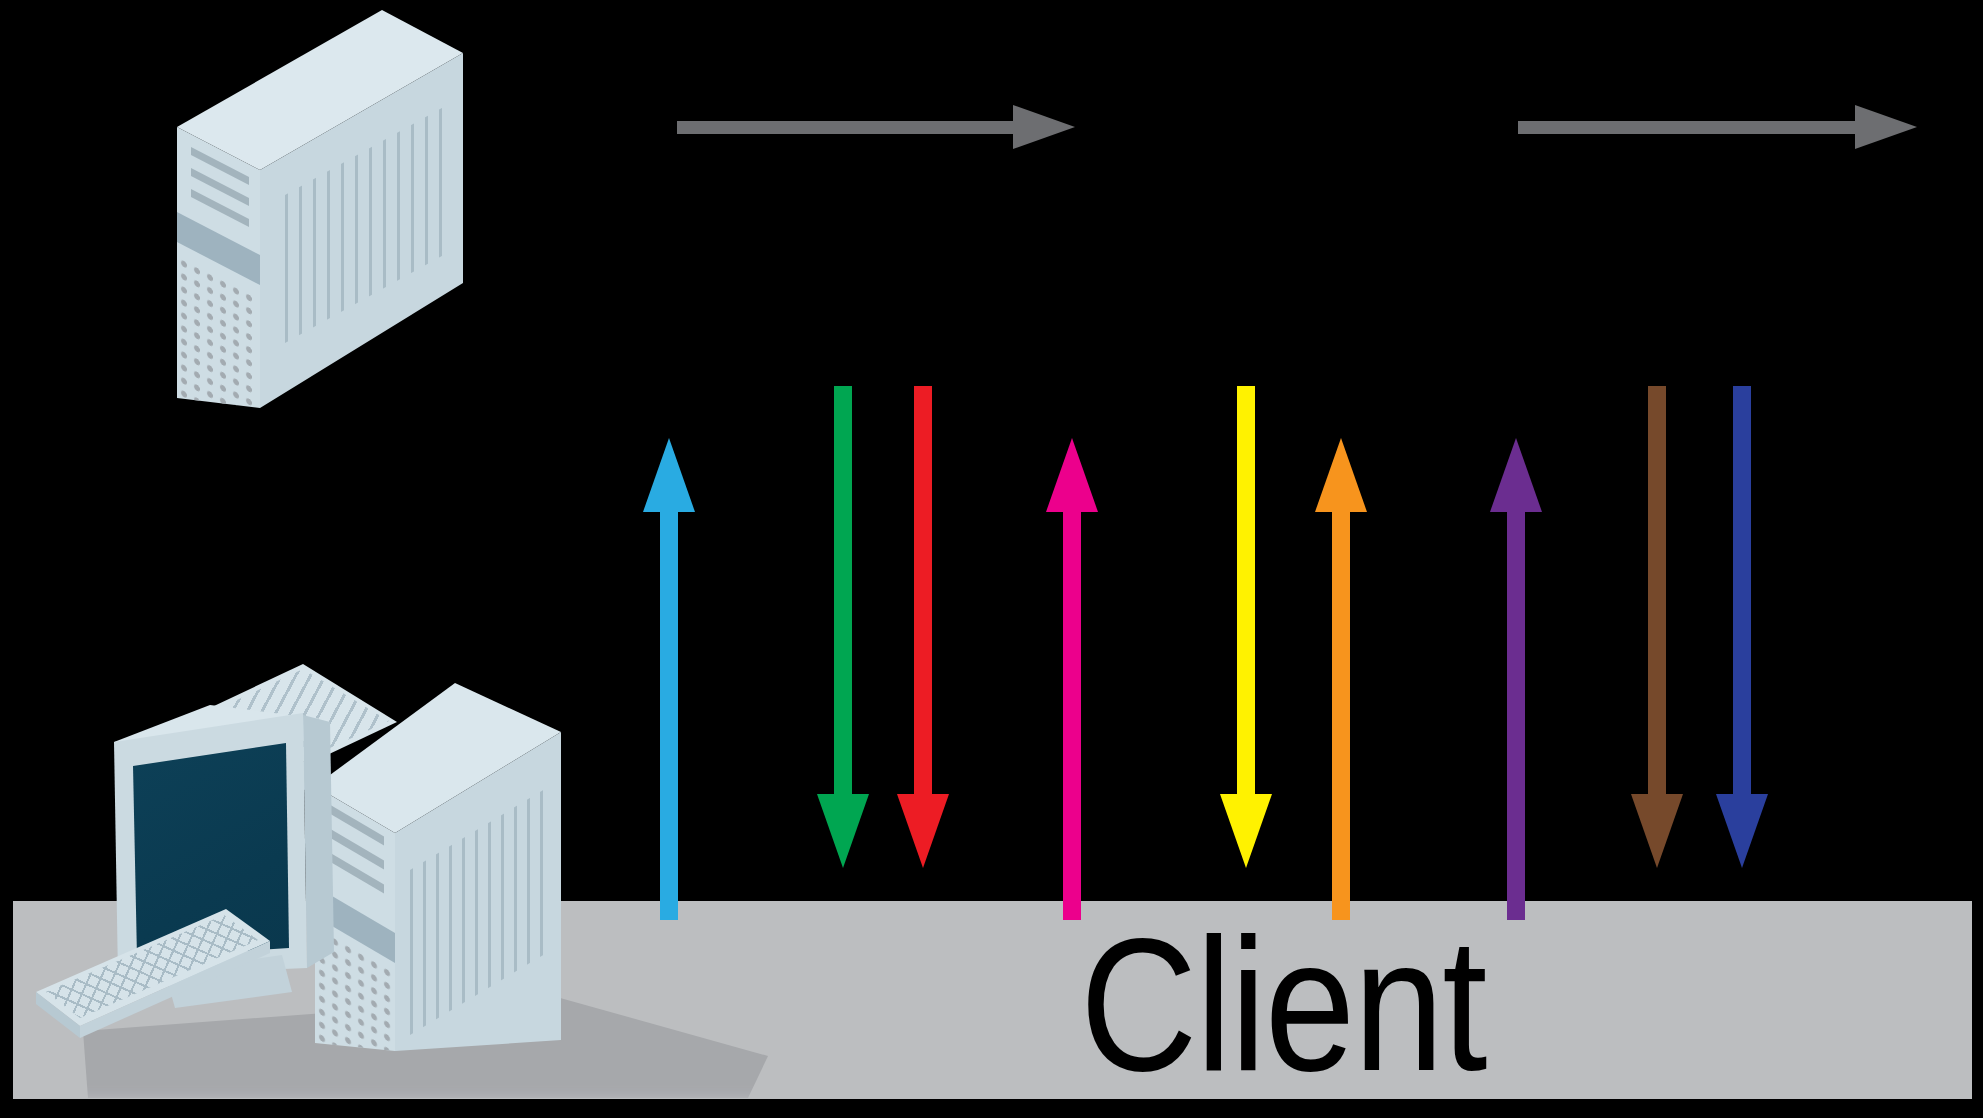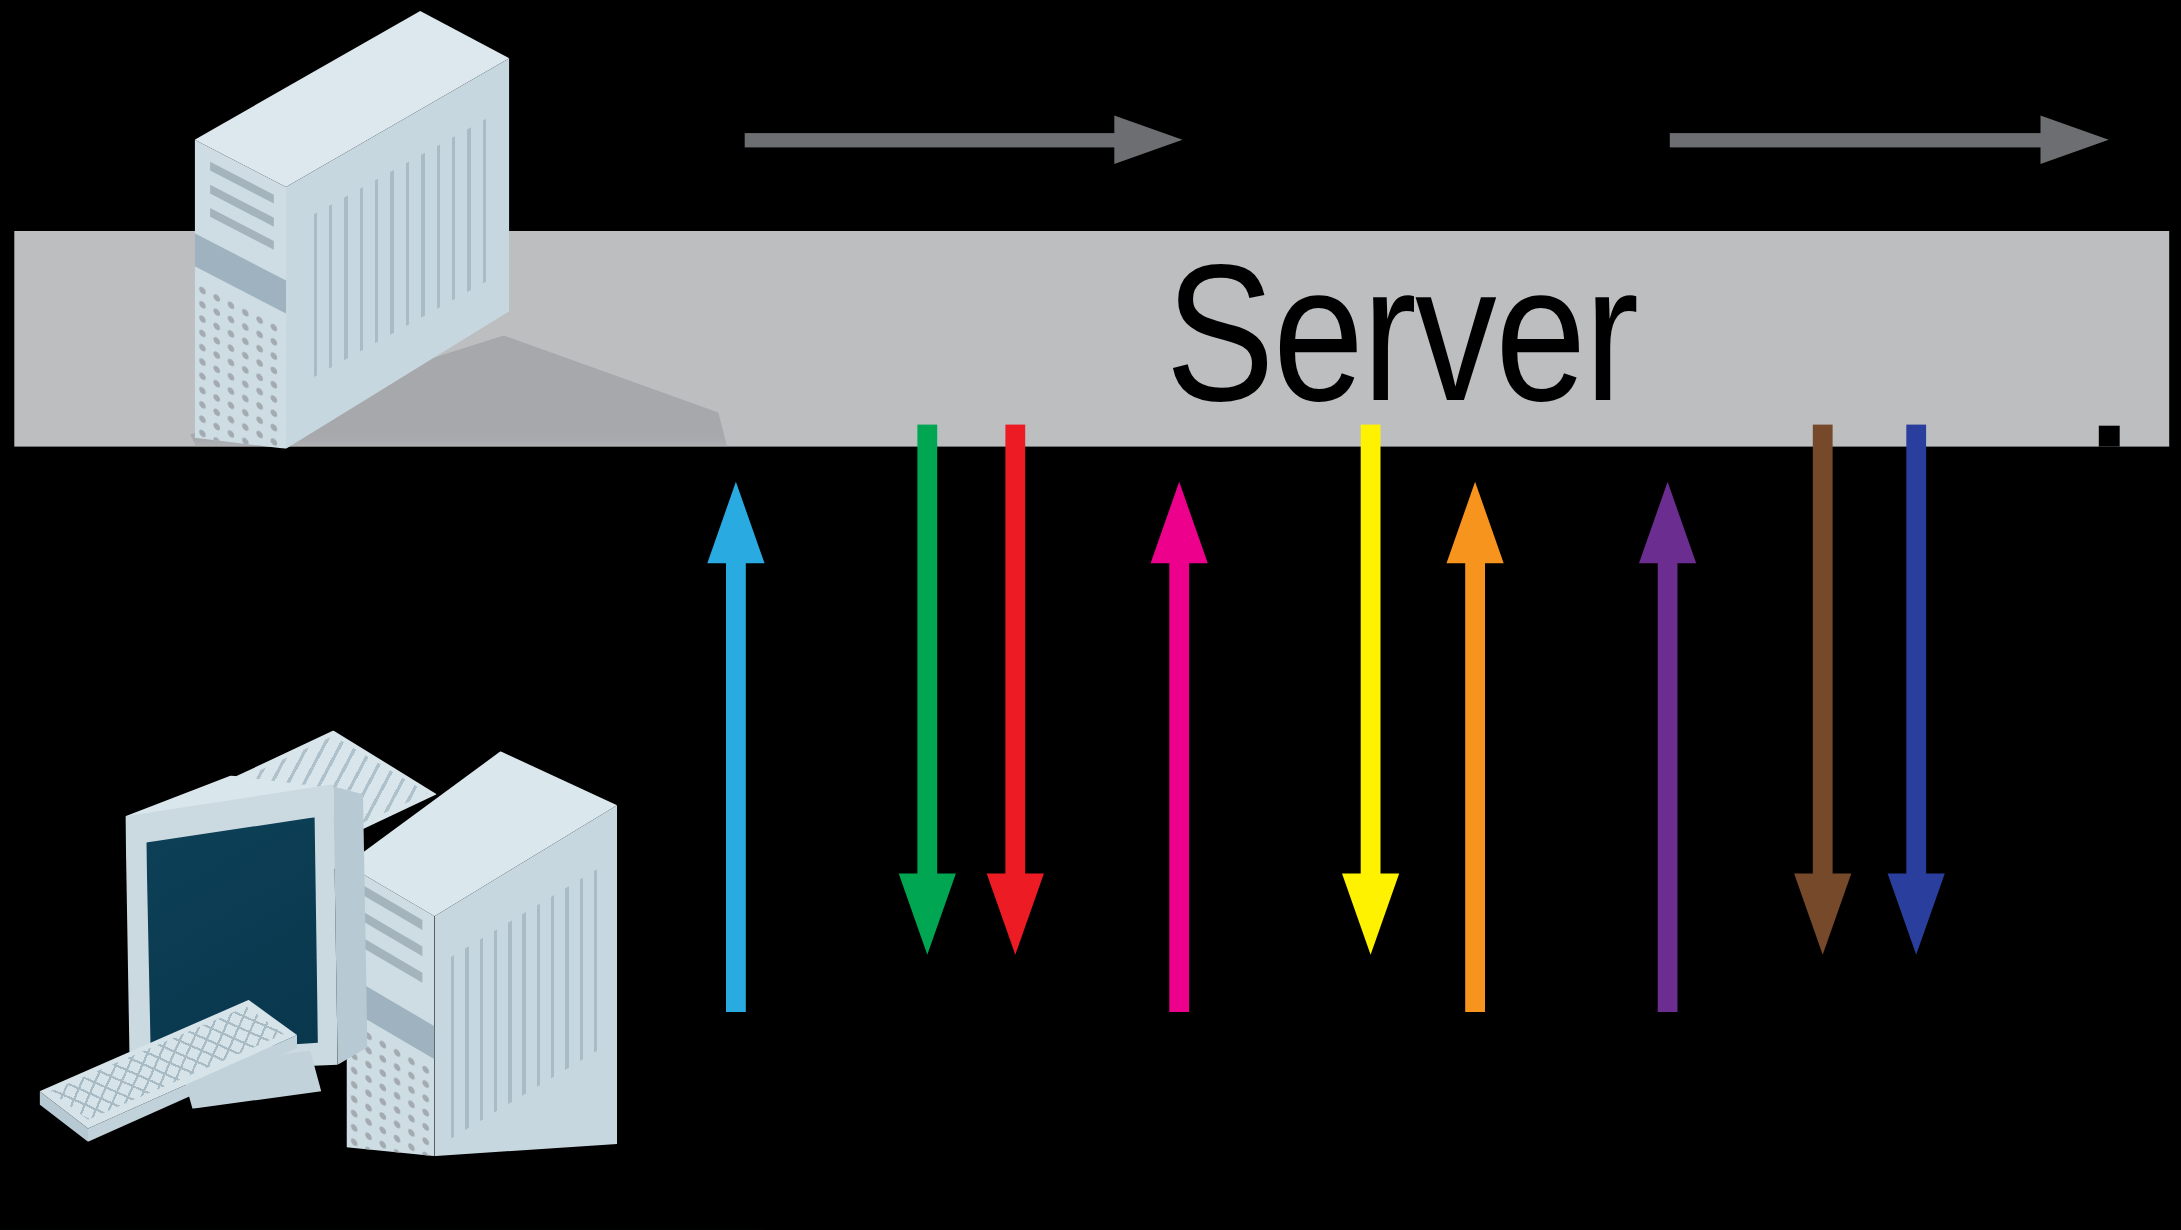--- a/index.html
+++ b/index.html
@@ -38,26 +38,26 @@
   .face{position:absolute;inset:0;}
   .skewed{position:absolute;transform-origin:0 0;}
   .clip-layer{position:absolute;inset:0;}
   #band-notch{position:absolute;background:#000;}
 </style>
 </head>
 <body>
 
 <div id="canvas">
 
-  <div class="band" id="server-band">
-    <div class="soft-shadow" style="left:0;top:0;width:700px;height:196px;background:#A6A8AB;
-                clip-path:polygon(160px 185px,445px 95px,640px 165px,648px 196px,165px 196px);"></div>
-    <div class="band-label" id="server-label">Server</div>
+
+  <div class="band" id="client-band">
+    <div class="soft-shadow" style="left:0;top:0;width:800px;height:198px;background:#A6A8AB;filter:blur(6px);
+                clip-path:polygon(70px 130px,540px 95px,755px 155px,735px 197px,75px 197px);"></div>
+    <div class="band-label" id="client-label">Client</div>
   </div>
-
 
   <div id="band-notch" style="left: 1908px; top: 387px; width: 19px; height: 19px;"></div>
 
   <div>
     <div class="face" style="background:#DCE8EE;clip-path:polygon(177px 127px,382px 10px,463px 53px,260px 170px);"></div>
     <div class="face" style="background:#C7D7DF;clip-path:polygon(260px 170px,463px 53px,463px 283px,260px 408px);"></div>
     <div class="clip-layer" style="clip-path:polygon(272px 178px,452px 66px,452px 272px,272px 392px);">
       <div class="skewed" style="left:285px;top:195px;width:160px;height:148px;transform:skewY(-29deg);
            background:repeating-linear-gradient(90deg,#A9BCC6 0 3px,transparent 3px 14px);"></div>
     </div>

